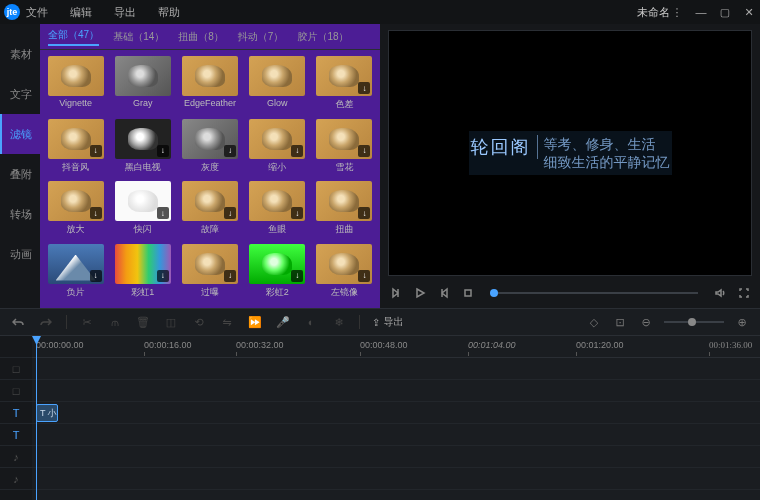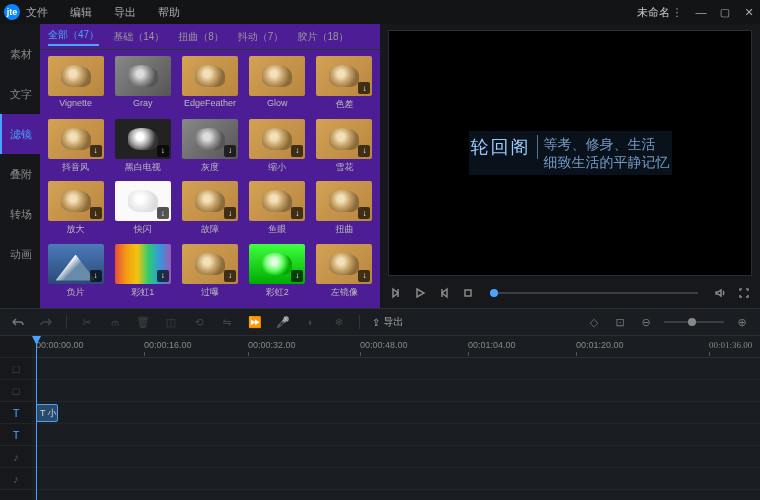--- a/index.html
+++ b/index.html
@@ -335,23 +335,23 @@
       <div class="h tlabel">T</div>
       <div class="h tlabel">T</div>
       <div class="h">♪</div>
       <div class="h">♪</div>
     </div>
   <div class="tl-body">
     <div class="playhead"></div>
     <div class="ruler" id="ruler">
         <span class="tick" style="left: 4px;">00:00:00.00</span>
         <span class="tick" style="left: 112px;">00:00:16.00</span>
-        <span class="tick" style="left: 216px;">00:00:32.00</span>
+        <span class="tick" style="left: 204px;">00:00:32.00</span>
         <span class="tick" style="left: 328px;">00:00:48.00</span>
-        <span class="tick" style="left: 436px;">00:01:04.00</span>
+        <span class="tick" style="left: 436px; font-style: italic;">00:01:04.00</span>
         <span class="tick" style="left: 544px;">00:01:20.00</span>
         <span class="tick" style="left: 677px; font-family: Liberation Serif, serif;">00:01:36.00</span>
       </div>
     <div id="tracks">
         <div class="track"></div>
         <div class="track"></div>
         <div class="track">
           <div class="clip" style="width: 22px;">
             <span>T</span>
             <span>小</span>

